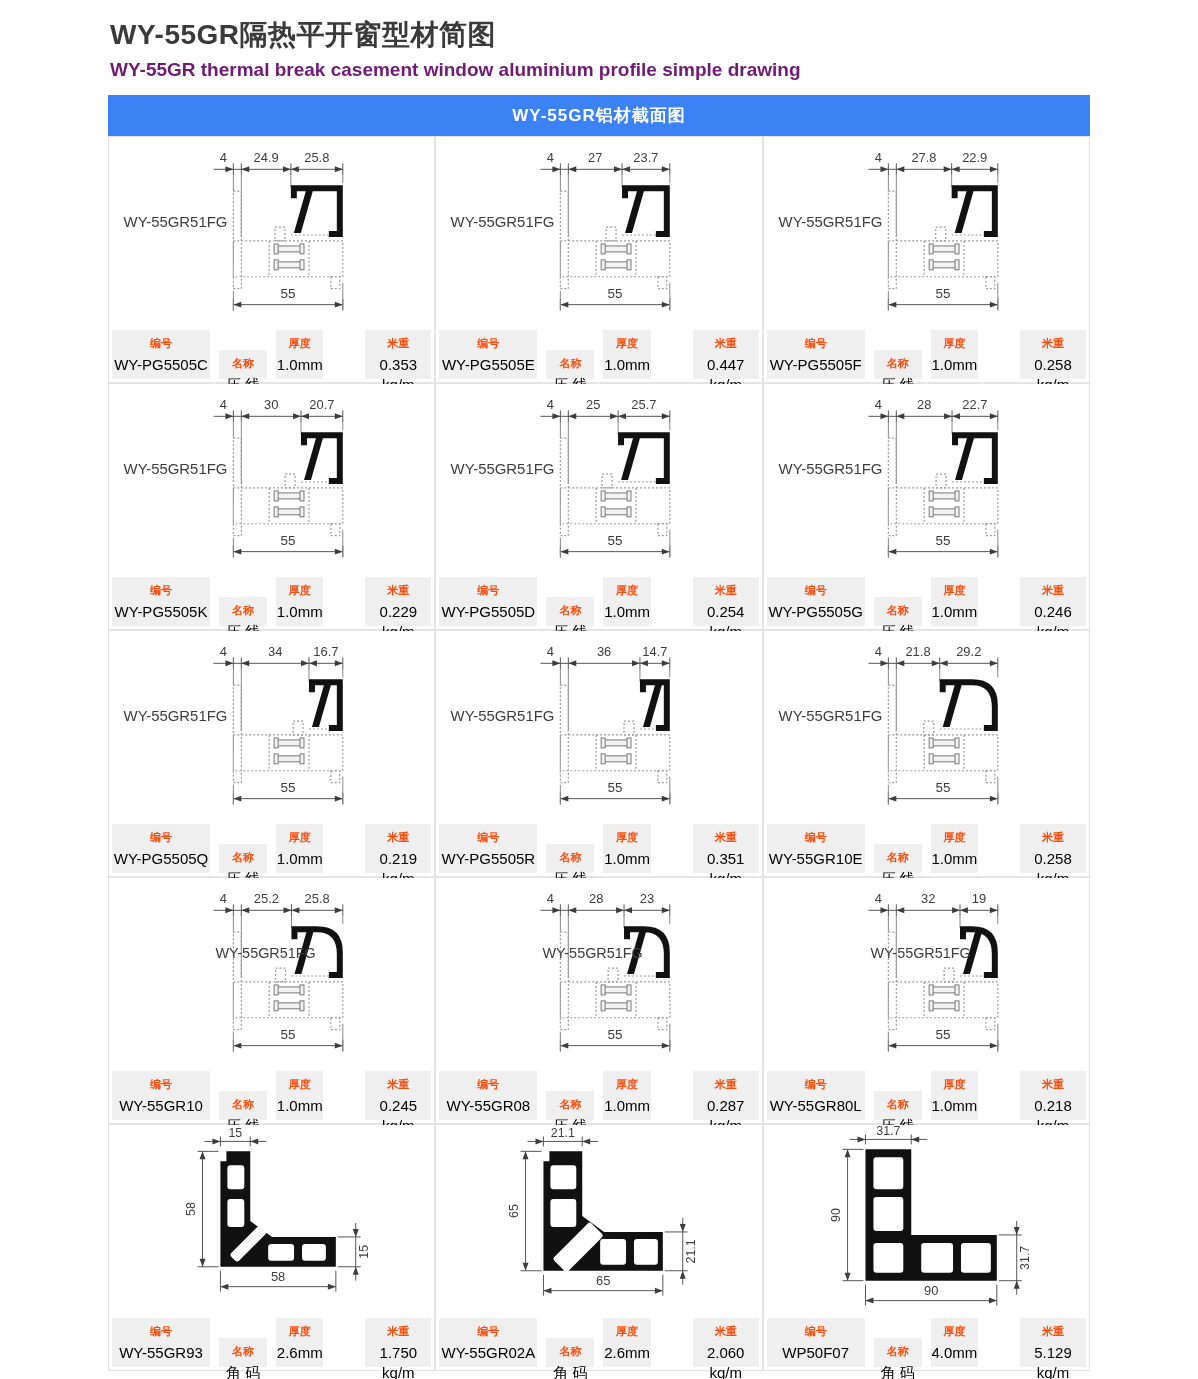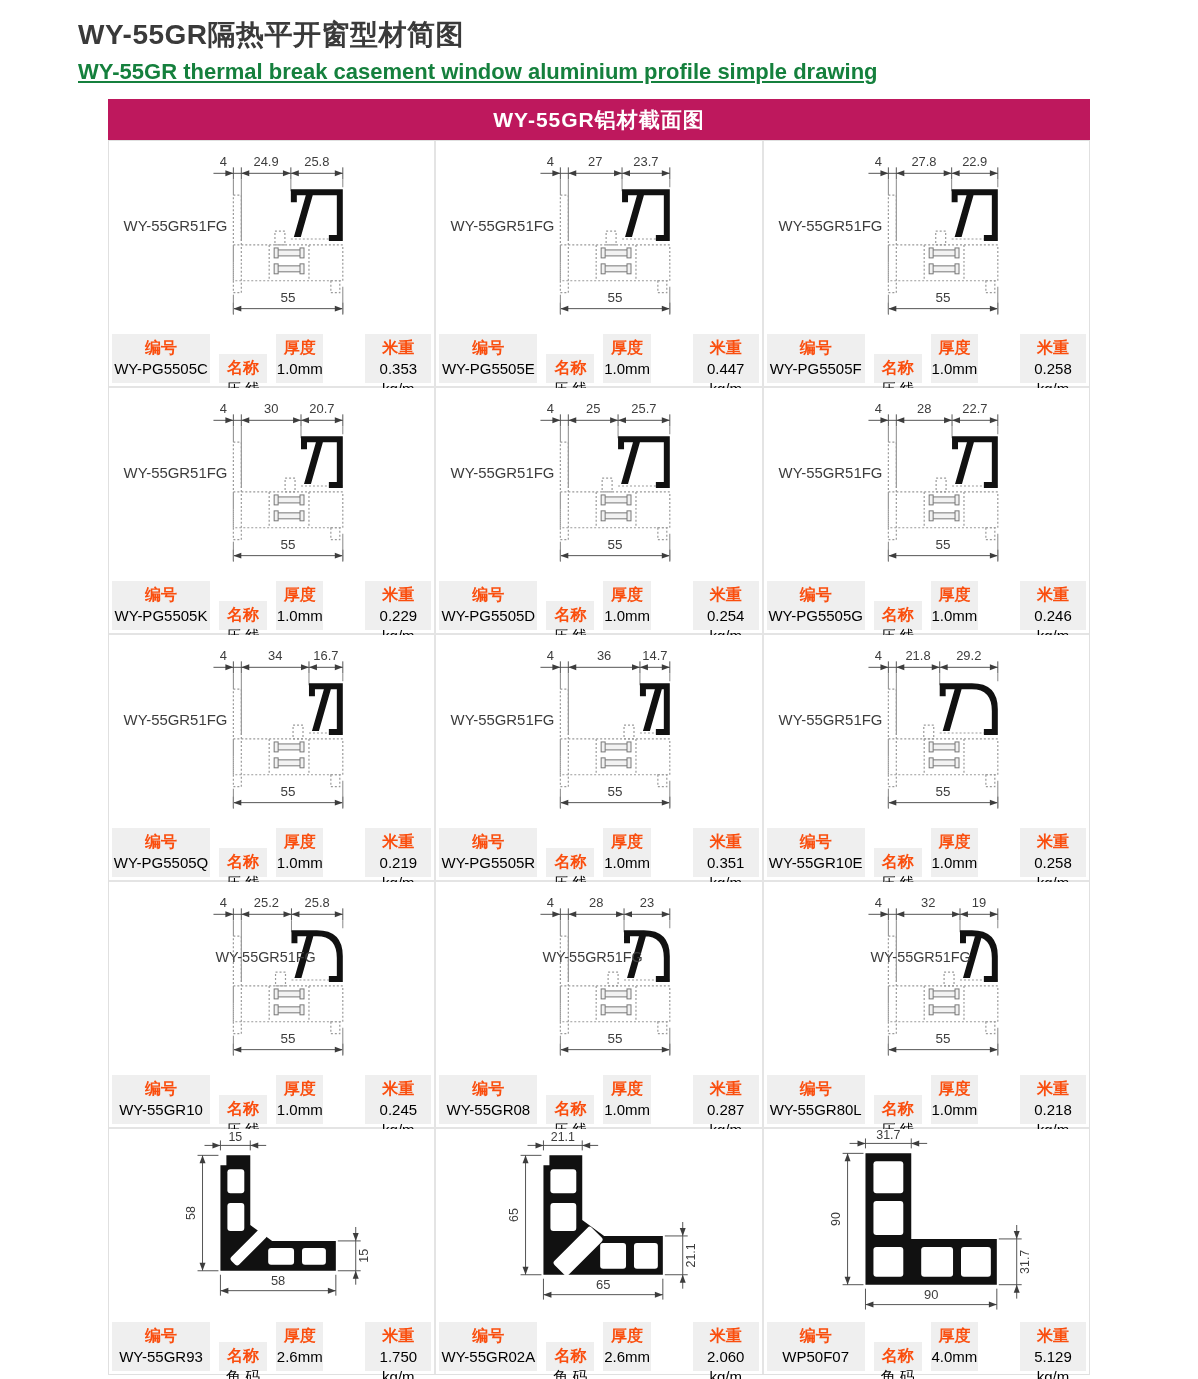--- a/index.html
+++ b/index.html
@@ -1,33 +1,33 @@
 <!DOCTYPE html>
 <html><head>
 <meta charset="utf-8">
 <style>
   html,body{margin:0;padding:0;background:#fff;}
   .page{width:1198px;height:1379px;background:#ffffff;position:relative;overflow:hidden;
         font-family:"Liberation Sans","DejaVu Sans",sans-serif;}
-  .header{padding:16px 108px 0 78px;}
+  .header{padding:16px 108px 0 110px;}
   .title{font-size:28px;font-weight:bold;color:#3a3a3a;letter-spacing:.5px;}
-  .subtitle{font-size:22px;font-weight:bold;color:#15803d;margin-top:5px;text-decoration:underline;}
-  .banner{margin:14px 108px 0 108px;height:41px;line-height:41px;background:#be185d;
-          color:#fff;font-size:21px;font-weight:bold;text-align:center;letter-spacing:1px;}
+  .subtitle{font-size:19px;font-weight:bold;color:#701a75;margin-top:5px;}
+  .banner{margin:14px 108px 0 108px;height:41px;line-height:41px;background:#3b82f6;
+          color:#fff;font-size:17px;font-weight:bold;text-align:center;letter-spacing:1px;}
   .grid{margin:0 108px;background:#e4e4e4;border:1px solid #e0e0e0;
         display:grid;grid-template-columns:repeat(3,1fr);gap:2px;padding:0;}
   .cell{background:#ffffff;height:245px;display:flex;flex-direction:column;align-items:stretch;}
   .drawing{width:100%;height:192px;display:block;}
   .cell-table{height:49px;display:flex;gap:9px;padding:0 3px;margin-top:1px;}
   .block{background:#efefef;text-align:center;padding-top:2px;}
   .b-code{flex:110 0 0;}
   .b-name{flex:54 0 0;margin-top:20px;}
   .b-thk{flex:53 0 0;}
   .b-wgt{flex:74 0 0;margin-left:33px;}
-  .block .h{color:#fa4e0e;font-weight:bold;font-size:16px;line-height:23px;}
+  .block .h{color:#fa4e0e;font-weight:bold;font-size:11px;line-height:23px;}
   .block .v{color:#000000;font-size:15px;line-height:20px;}
 </style>
 </head>
 <body>
 
 <div class="page">
   <div class="header">
     <div class="title">WY-55GR隔热平开窗型材简图</div>
     <div class="subtitle">WY-55GR thermal break casement window aluminium profile simple drawing</div>
   </div>

